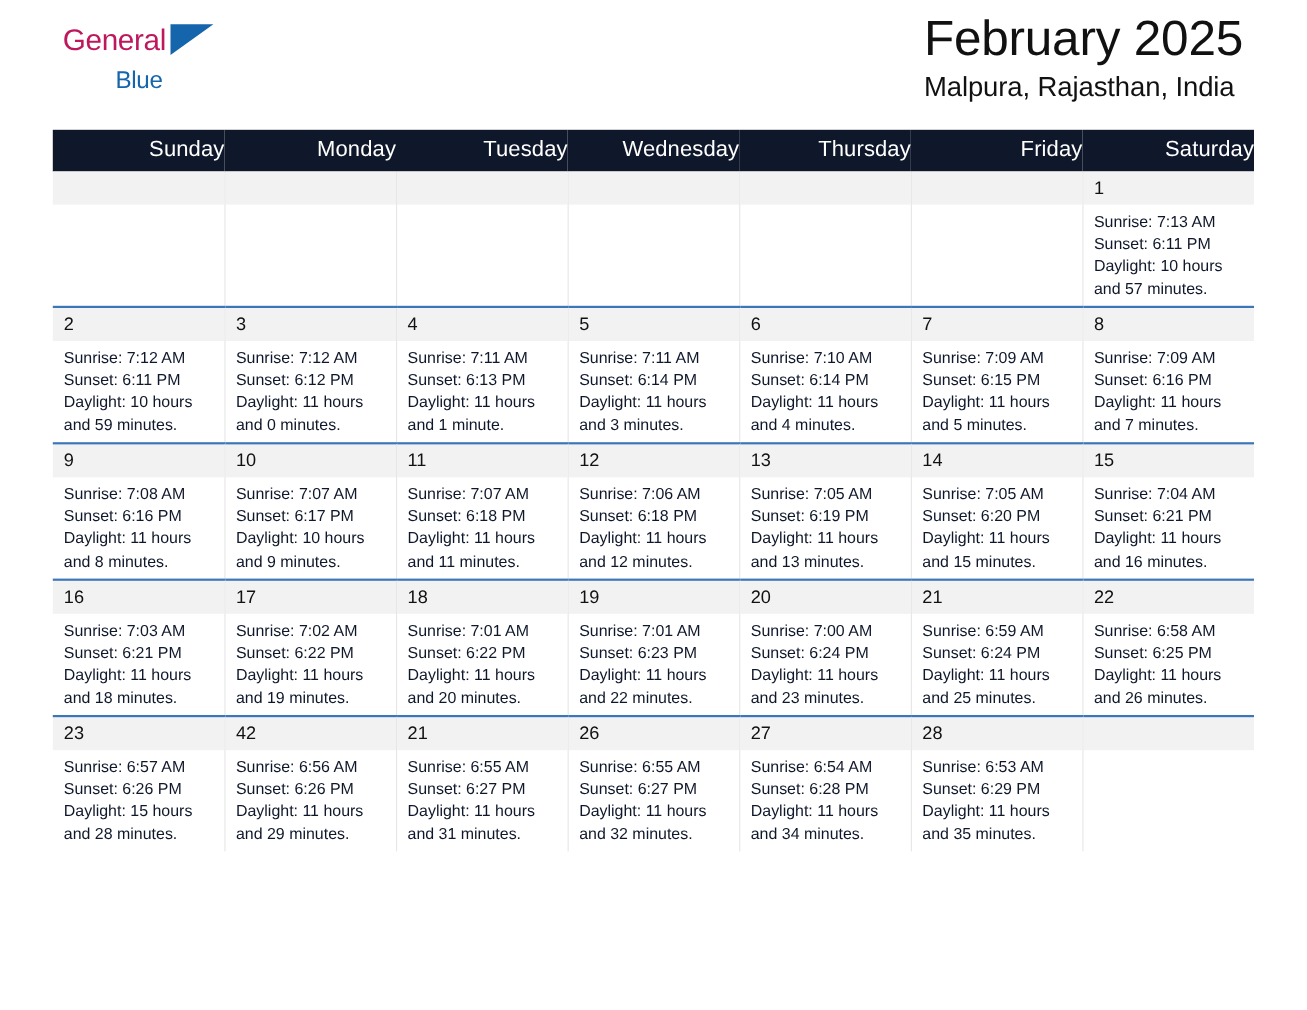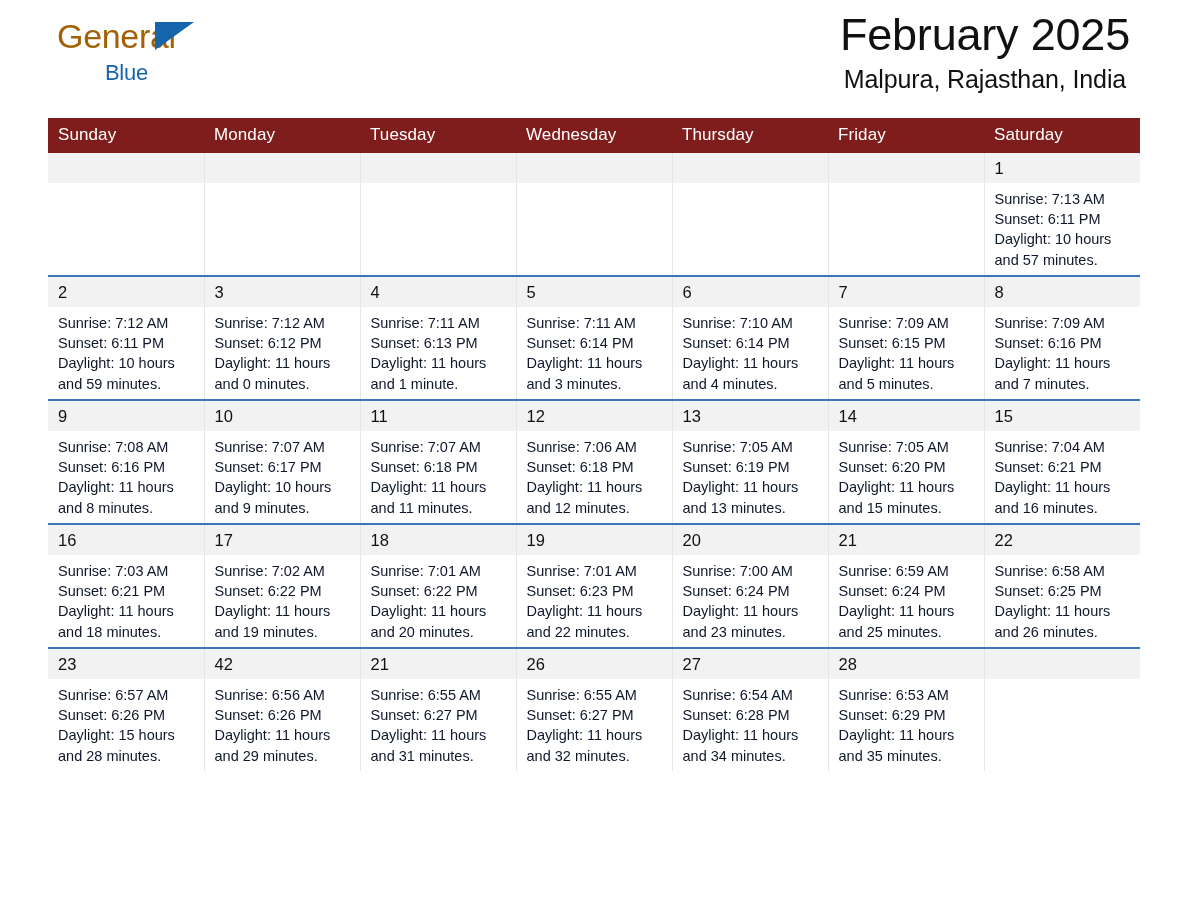--- a/index.html
+++ b/index.html
@@ -35,23 +35,23 @@
     top: 16px;
     width: 300px;
     height: 84px;
   }
   .brand-row1 {
     position: relative;
     height: 40px;
     white-space: nowrap;
   }
   .brand-general {
-    font-size: 34px;
+    font-size: 27px;
     line-height: 40px;
-    color: #a16207;
+    color: #be185d;
     letter-spacing: -0.3px;
   }
   .brand-tri {
     position: absolute;
     left: 98px;
     top: 6px;
     width: 0;
     height: 0;
     border-left: 39px solid #1565ad;
     border-bottom: 28px solid transparent;
@@ -62,21 +62,21 @@
     font-size: 22px;
     line-height: 40px;
     color: #1565ad;
     letter-spacing: -0.3px;
   }
 
   .title-block {
     position: absolute;
     right: 10px;
     top: 8px;
-    text-align: center;
+    text-align: left;
   }
   .cal-title {
     font-size: 45px;
     line-height: 54px;
     font-weight: normal;
     color: #111111;
     letter-spacing: -0.2px;
   }
   .cal-subtitle {
     margin-top: 2px;
@@ -87,25 +87,25 @@
   }
 
   
   .calendar {
     width: 1092px;
     border-collapse: collapse;
     table-layout: fixed;
   }
 
   .calendar th {
-    background: #7f1d1d;
+    background: #0f172a;
     color: #ffffff;
-    font-size: 17px;
+    font-size: 20px;
     font-weight: normal;
-    text-align: left;
+    text-align: right;
     padding: 7px 0 8px 10px;
     height: 16px;
     letter-spacing: 0.1px;
   }
 
   .calendar td {
     vertical-align: top;
     padding: 0;
     border-right: 1px solid #e6e6e6;
     border-top: 2px solid #3a76b8;

